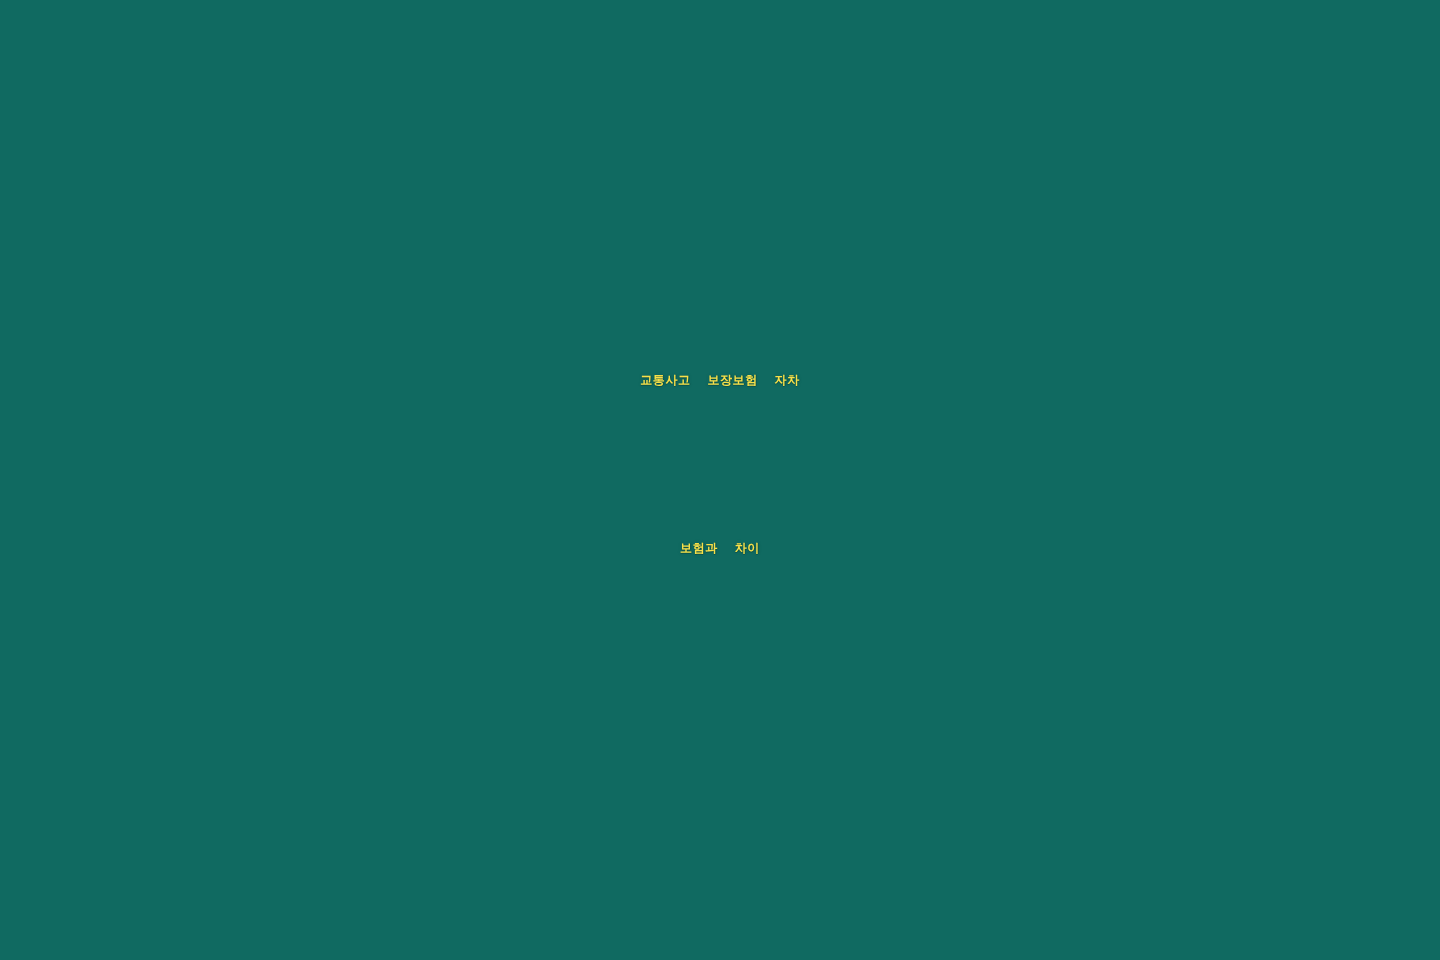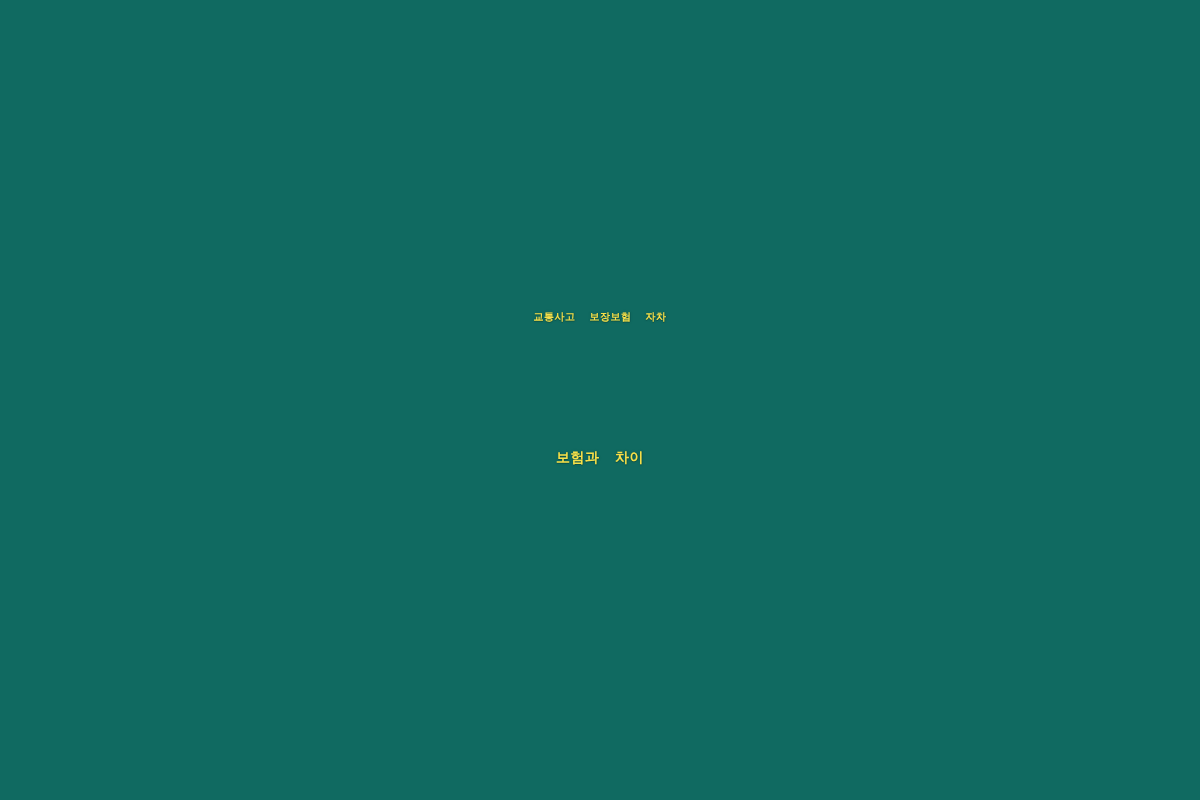--- a/index.html
+++ b/index.html
@@ -59,16 +59,16 @@
 </style>
 </head>
 <body>
 
 <div id="banner" style="background-color: rgb(16, 106, 97);">
 
   <div id="title-block">
 
     <span class="title-line" id="title-line-1" style="color: rgb(247, 224, 73); font-size: 10px;">교통사고 보장보험 자차</span>
 
-    <span class="title-line" id="title-line-2" style="color: rgb(247, 224, 73); font-size: 14px;">보험과 차이</span>
+    <span class="title-line" id="title-line-2" style="color: rgb(247, 224, 73); font-size: 10px;">보험과 차이</span>
 
   </div>
 </div>
 
 </body></html>

